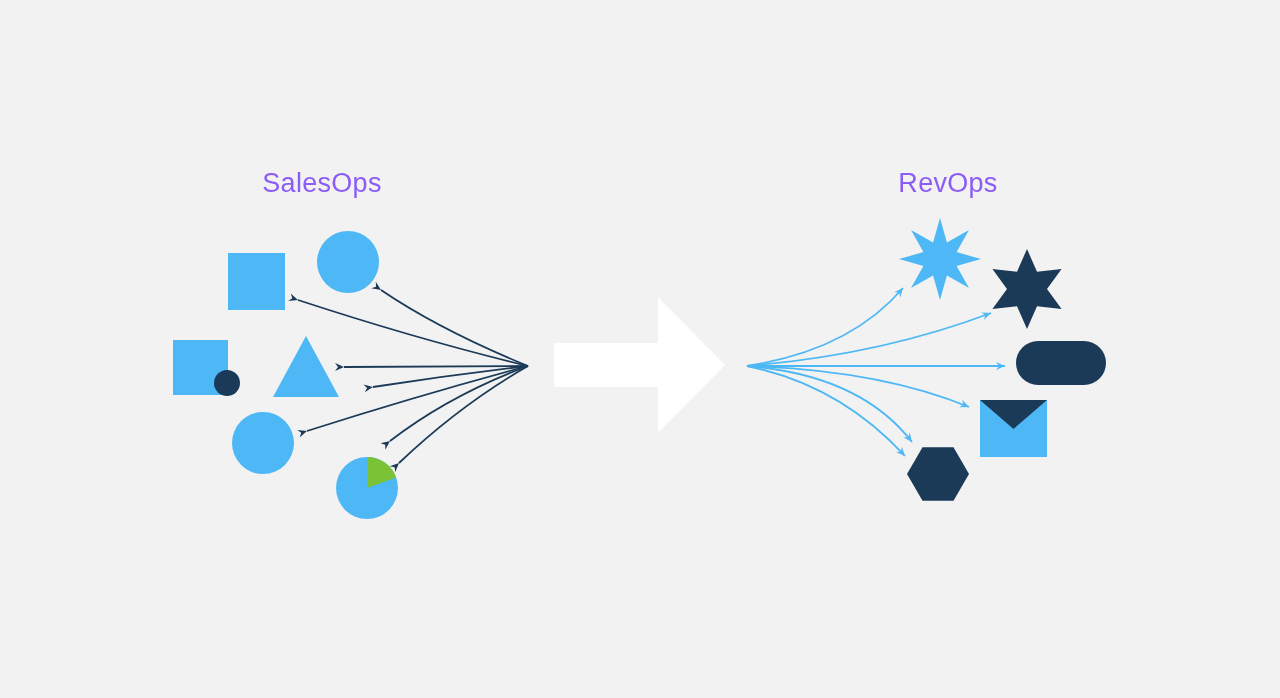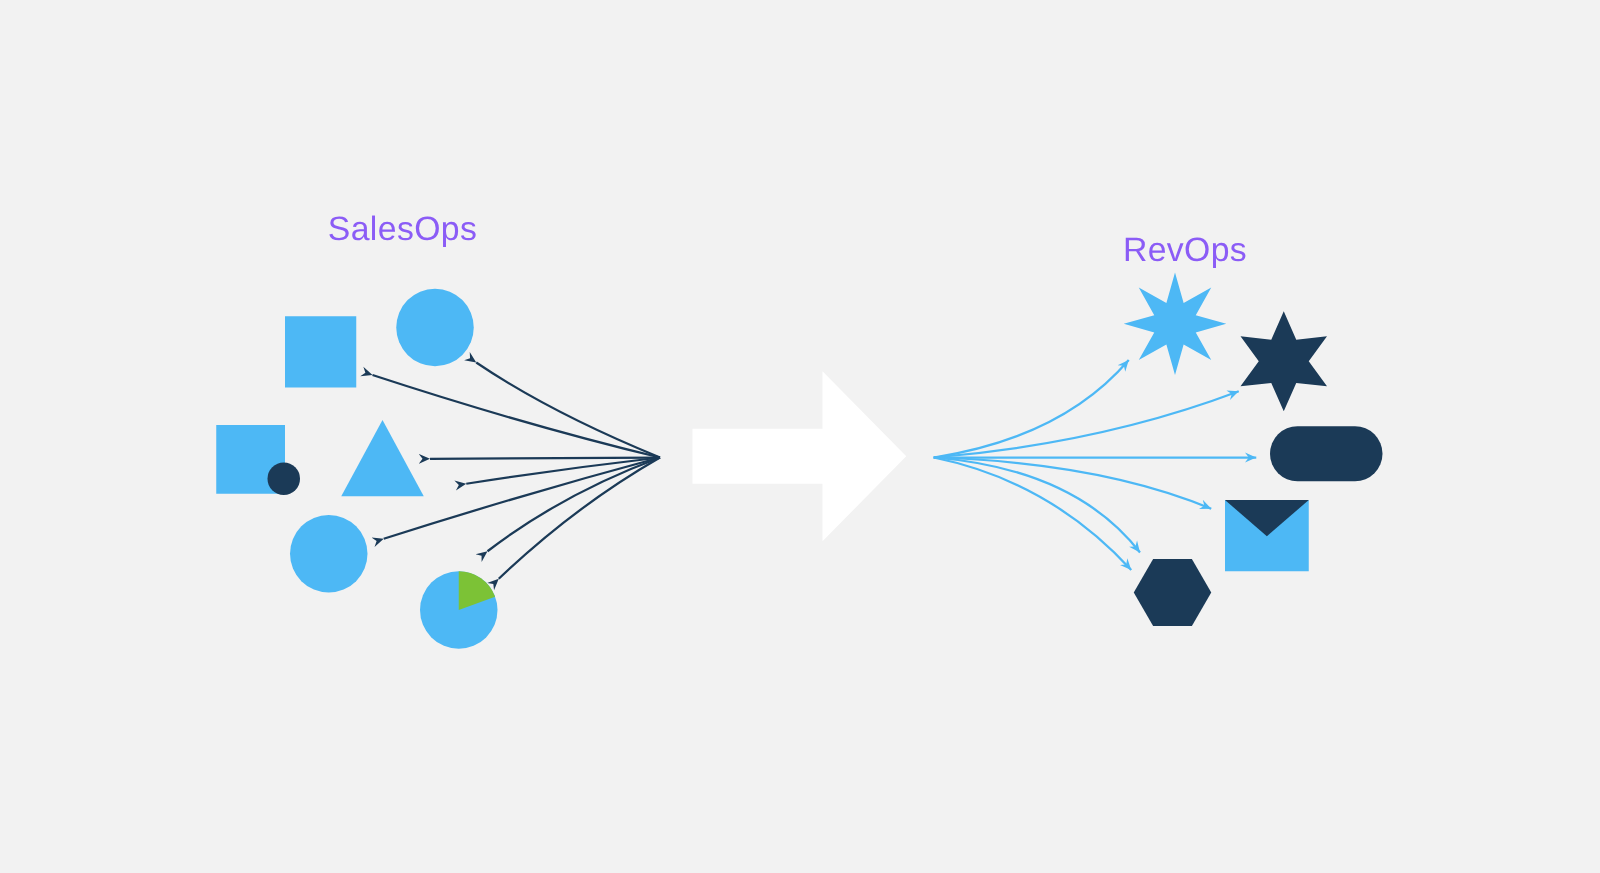--- a/index.html
+++ b/index.html
@@ -8,21 +8,21 @@
     background: #f2f2f2;
     font-family: "Liberation Sans", "DejaVu Sans", sans-serif;
   }
   #canvas { position: absolute; left: 0; top: 0; width: 1280px; height: 698px; }
   .title {
     position: absolute; top: 168px; font-size: 27px; font-weight: 400;
     color: #8b5cf6; letter-spacing: 0.3px; transform: translateX(-50%);
     white-space: nowrap;
   }
   #title-left { left: 322px; }
-  #title-right { left: 948px; margin-top: 17px; }
+  #title-right { left: 948px; }
 </style>
 </head>
 <body>
 
 <svg id="canvas" viewBox="0 0 1280 698" xmlns="http://www.w3.org/2000/svg">
   <defs>
     <marker id="arrow-dark" markerWidth="10" markerHeight="10" refX="1" refY="5" orient="auto-start-reverse" markerUnits="userSpaceOnUse">
       <path d="M10,1 L1,5 L10,9 L7,5 Z" fill="#1b3a57"></path>
     </marker>
     <marker id="arrow-light" markerWidth="10" markerHeight="10" refX="9" refY="5" orient="auto" markerUnits="userSpaceOnUse">

